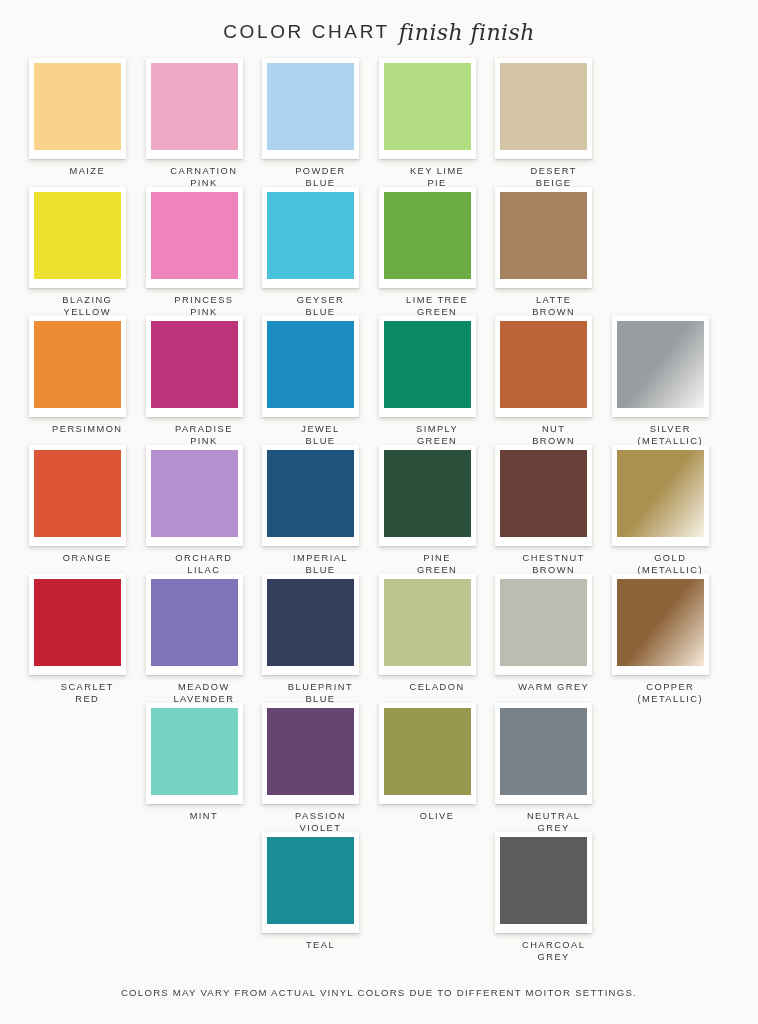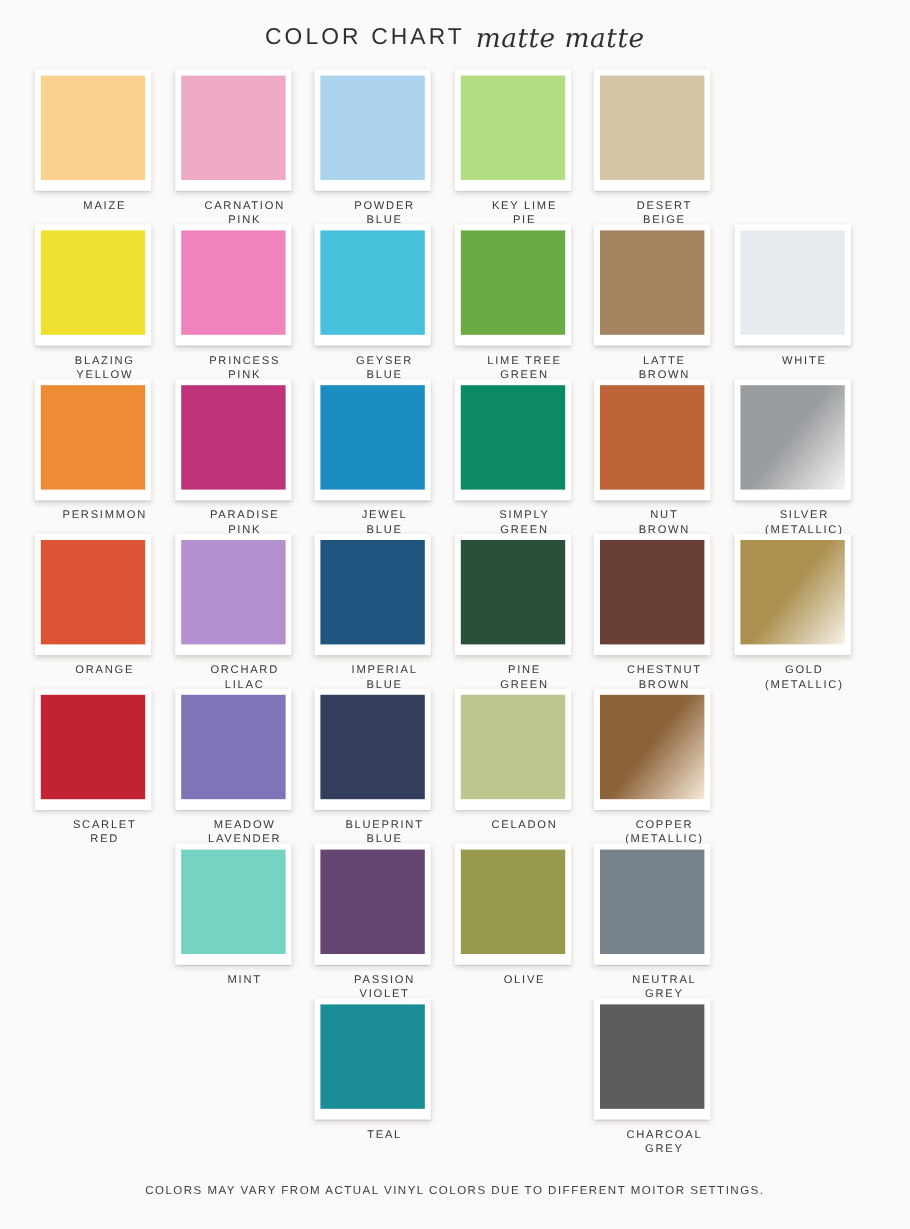--- a/index.html
+++ b/index.html
@@ -104,21 +104,21 @@
     color: #3b3c40;
     text-transform: uppercase;
     font-family: "Liberation Sans", sans-serif;
   }
 </style>
 </head>
 <body style="background: rgb(251, 250, 248);">
 
 <div class="header">
   <span class="title-main">COLOR CHART</span>
-  <span class="title-script">matte matte</span>
+  <span class="title-script">finish finish</span>
 </div>
 
 <div class="grid">
     <div class="row">
       <div class="cell">
         <div class="card">
           <div class="swatch" style="background: rgb(251, 209, 142);"></div>
         </div>
         <div class="label">MAIZE</div>
       </div>
@@ -180,26 +180,20 @@
         <div class="label">LIME TREE
 GREEN</div>
       </div>
       <div class="cell">
         <div class="card">
           <div class="swatch" style="background: rgb(165, 130, 96);"></div>
         </div>
         <div class="label">LATTE
 BROWN</div>
       </div>
-      <div class="cell">
-        <div class="card">
-          <div class="swatch" style="background: rgb(231, 234, 239);"></div>
-        </div>
-        <div class="label">WHITE</div>
-      </div>
     </div>
     <div class="row">
       <div class="cell">
         <div class="card">
           <div class="swatch" style="background: rgb(237, 140, 52);"></div>
         </div>
         <div class="label">PERSIMMON</div>
       </div>
       <div class="cell">
         <div class="card">
@@ -300,20 +294,26 @@
           <div class="swatch" style="background: rgb(51, 62, 92);"></div>
         </div>
         <div class="label">BLUEPRINT
 BLUE</div>
       </div>
       <div class="cell">
         <div class="card">
           <div class="swatch" style="background: rgb(187, 198, 144);"></div>
         </div>
         <div class="label">CELADON</div>
+      </div>
+      <div class="cell">
+        <div class="card">
+          <div class="swatch" style="background: rgb(189, 188, 176);"></div>
+        </div>
+        <div class="label">WARM GREY</div>
       </div>
       <div class="cell">
         <div class="card">
           <div class="swatch" style="background: linear-gradient(128deg, rgb(140, 98, 57) 0%, rgb(140, 98, 57) 48%, rgb(246, 234, 217) 100%);"></div>
         </div>
         <div class="label">COPPER
 (METALLIC)</div>
       </div>
     </div>
     <div class="row">

